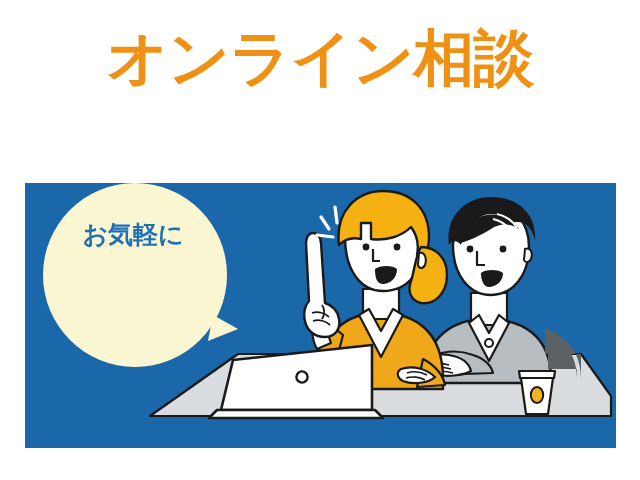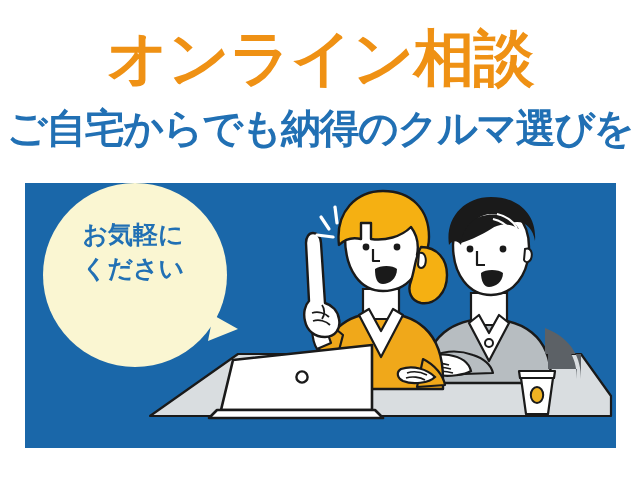--- a/index.html
+++ b/index.html
@@ -80,21 +80,20 @@
   }
   .bubble-line { display: block; }
 </style>
 </head>
 <body>
 
 <div class="banner">
 
   <div class="headline">オンライン相談</div>
 
-  <div class="subheadline">ご自宅からでも納得のクルマ選びを</div>
 
   <div class="panel">
 
     <svg class="panel-svg" viewBox="0 0 591 265">
 
       <rect x="0" y="0" width="591" height="265" fill="#1a67a9"></rect>
 
       <g>
         <circle cx="110" cy="92" r="92" fill="#faf6d2"></circle>
 
@@ -217,17 +216,16 @@
 
         <path d="M496 195 L528 195 L523 231 L501 231 Z" fill="#ffffff" stroke="#1a1a1a" stroke-width="2.2" stroke-linejoin="round"></path>
 
         <ellipse cx="512" cy="212" rx="6.2" ry="8" fill="#f0b323" stroke="#1a1a1a" stroke-width="2"></ellipse>
       </g>
 
     </svg>
 
     <div class="bubble-text">
       <span class="bubble-line">お気軽に</span>
-      <span class="bubble-line">ください</span>
     </div>
 
   </div>
 </div>
 
 </body></html>

